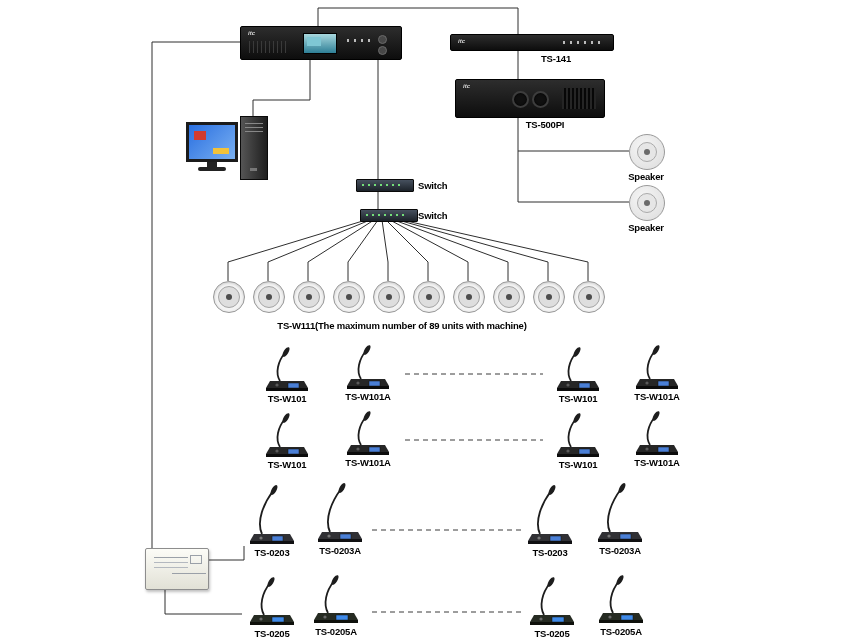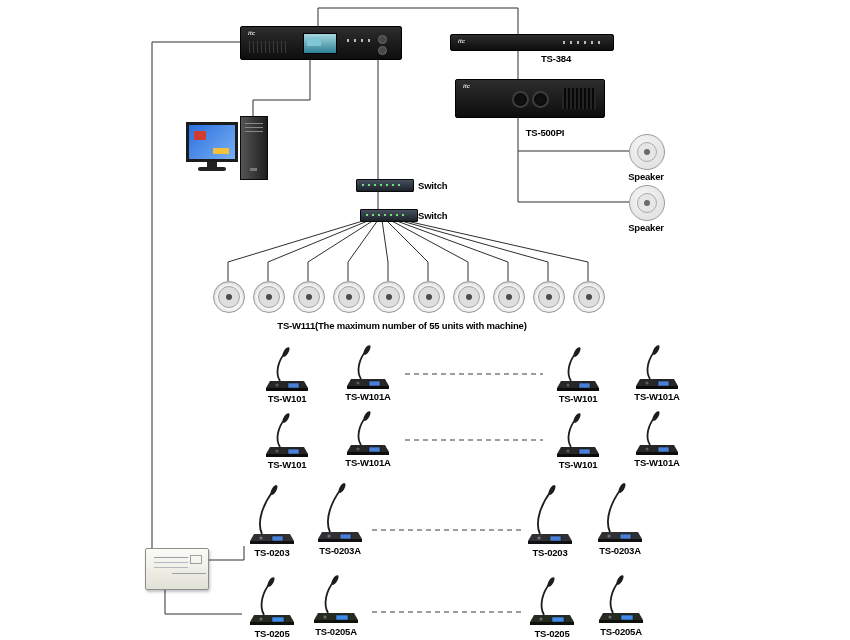--- a/index.html
+++ b/index.html
@@ -137,29 +137,29 @@
       </span>
     <span class="knob" style="right:14px;top:8px;"></span>
     <span class="knob" style="right:14px;top:19px;"></span>
     <span class="tiny-dots" style="right:30px;top:12px;width:24px;"></span>
   </div>
 
   <div class="rack" style="left:450px;top:34px;width:162px;height:15px;">
     <span class="brand">itc</span>
     <span class="tiny-dots" style="right:10px;top:6px;width:40px;"></span>
   </div>
-  <div class="lbl" style="left:556px;top:53px;">TS-384</div>
+  <div class="lbl" style="left:556px;top:53px;">TS-141</div>
 
   <div class="rack" style="left:455px;top:79px;width:148px;height:37px;">
     <span class="brand">itc</span>
     <span class="amp-circle" style="left:56px;top:11px;"></span>
     <span class="amp-circle" style="left:76px;top:11px;"></span>
     <span class="amp-fins" style="right:8px;top:8px;width:34px;height:21px;"></span>
   </div>
-  <div class="lbl" style="left:545px;top:119px;margin-top:8px;">TS-500PI</div>
+  <div class="lbl" style="left:545px;top:119px;">TS-500PI</div>
 
   <div class="spk" style="left:629px;top:134px;"></div>
   <div class="lbl" style="left:646px;top:171px;">Speaker</div>
   <div class="spk" style="left:629px;top:185px;"></div>
   <div class="lbl" style="left:646px;top:222px;">Speaker</div>
 
   <div class="monitor" style="left:186px;top:122px;">
       <i></i>
       <em></em>
     </div>
@@ -175,21 +175,21 @@
   <div class="cspk" style="left:213px;top:281px;"></div>
   <div class="cspk" style="left:253px;top:281px;"></div>
   <div class="cspk" style="left:293px;top:281px;"></div>
   <div class="cspk" style="left:333px;top:281px;"></div>
   <div class="cspk" style="left:373px;top:281px;"></div>
   <div class="cspk" style="left:413px;top:281px;"></div>
   <div class="cspk" style="left:453px;top:281px;"></div>
   <div class="cspk" style="left:493px;top:281px;"></div>
   <div class="cspk" style="left:533px;top:281px;"></div>
   <div class="cspk" style="left:573px;top:281px;"></div>
-  <div class="lbl" style="left:402px;top:320px;">TS-W111(The maximum number of 55 units with machine)</div>
+  <div class="lbl" style="left:402px;top:320px;">TS-W111(The maximum number of 89 units with machine)</div>
 
   <div class="mic" style="left:257px;top:346px;"><svg width="60" height="46">
         <use href="#micS"></use>
       </svg></div>
   <div class="mic" style="left:338px;top:344px;"><svg width="60" height="46">
         <use href="#micS"></use>
       </svg></div>
   <div class="mic" style="left:548px;top:346px;"><svg width="60" height="46">
         <use href="#micS"></use>
       </svg></div>

